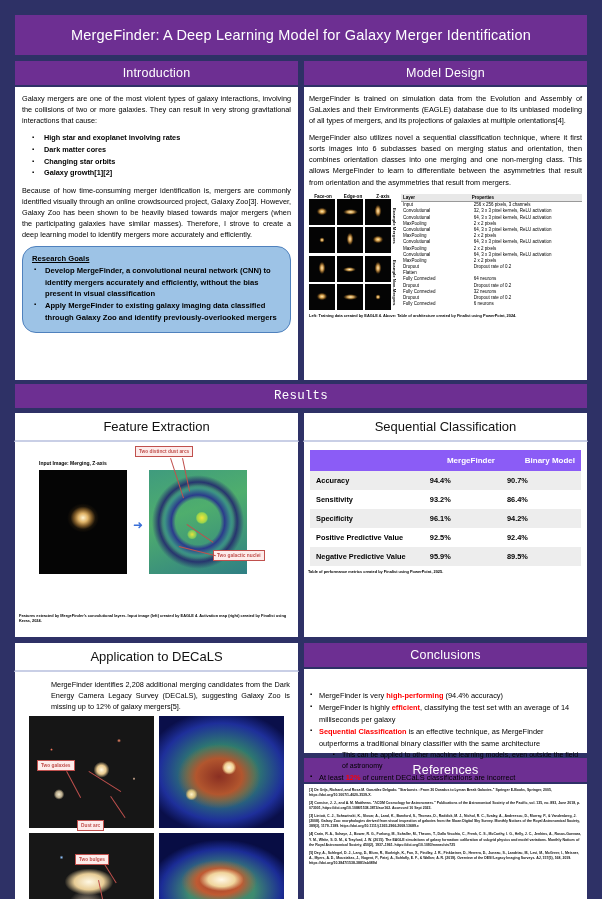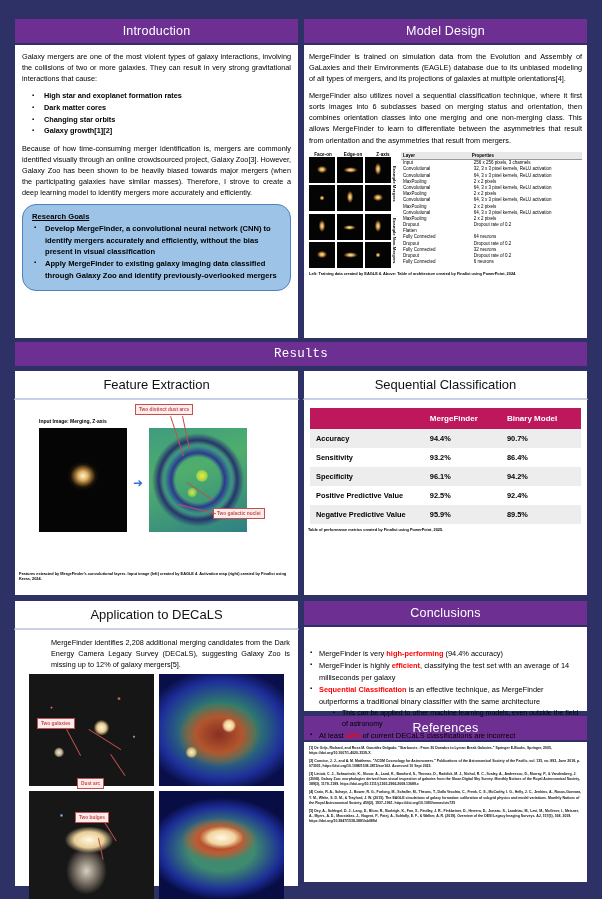--- a/index.html
+++ b/index.html
@@ -91,21 +91,21 @@
     position: absolute; border: 1px solid #c0504d; background: #fdeceb;
     color: #c0504d; font-size: 4.8px; font-weight: bold; padding: 2px 3px; white-space: nowrap;
   }
   .leader { position: absolute; background: #c0504d; transform-origin: 0 0; height: 1px; }
 
   .cap-small { font-size: 3.9px; font-weight: bold; line-height: 1.4; padding: 3px 4px 4px 4px; }
 
   
   table.metrics { border-collapse: collapse; width: 100%; margin-top: 6px; }
   table.metrics th {
-    background: #be185d; color: #fff; font-size: 8px; text-align: left;
+    background: #8b5cf6; color: #fff; font-size: 8px; text-align: right;
     padding: 6px 6px;
   }
   table.metrics td { font-size: 7.4px; padding: 5px 6px; color: #000; font-weight: bold; }
   table.metrics tr.alt td { background: #ededed; }
   table.metrics td.lbl { font-weight: bold; }
 
   
   .dec-grid { display: grid; grid-template-columns: 1fr 1fr; gap: 5px; padding: 4px 14px 0 14px; }
   .dec-img { width: 100%; aspect-ratio: 1.12/1; position: relative; overflow: hidden; }
   .d1 { background:
@@ -143,30 +143,31 @@
 
   
   .refs { padding: 4px 5px 4px 5px; }
   .refs p { font-size: 3.5px; line-height: 1.45; font-weight: bold; color: #111; margin-bottom: 3px; word-break: break-word; }
 </style>
 </head>
 <body>
 
 <div class="poster">
 
+  <div class="banner title">MergeFinder: A Deep Learning Model for Galaxy Merger Identification</div>
 
   <div class="row" style="margin-top:4px;">
 
     <div class="col">
       <div class="banner sub">Introduction</div>
       <div class="panel" style="height:295px;">
         <div class="panel-body">
           <p class="body">Galaxy mergers are one of the most violent types of galaxy interactions, involving the collisions of two or more galaxies. They can result in very strong gravitational interactions that cause:</p>
           <ul class="bul">
-            <li>High star and exoplanet formation rates</li>
+            <li>High star and exoplanet involving rates</li>
             <li>Dark matter cores</li>
             <li>Changing star orbits</li>
             <li>Galaxy growth[1][2]</li>
           </ul>
           <p class="body">Because of how time-consuming merger identification is, mergers are commonly identified visually through an online crowdsourced project, Galaxy Zoo[3]. However, Galaxy Zoo has been shown to be heavily biased towards major mergers (when the participating galaxies have similar masses). Therefore, I strove to create a deep learning model to identify mergers more accurately and efficiently.</p>
           <div class="goals">
             <h4>Research Goals</h4>
             <ul>
               <li>Develop MergeFinder, a convolutional neural network (CNN) to identify mergers accurately and efficiently, without the bias present in visual classification</li>
               <li>Apply MergeFinder to existing galaxy imaging data classified through Galaxy Zoo and identify previously-overlooked mergers</li>

